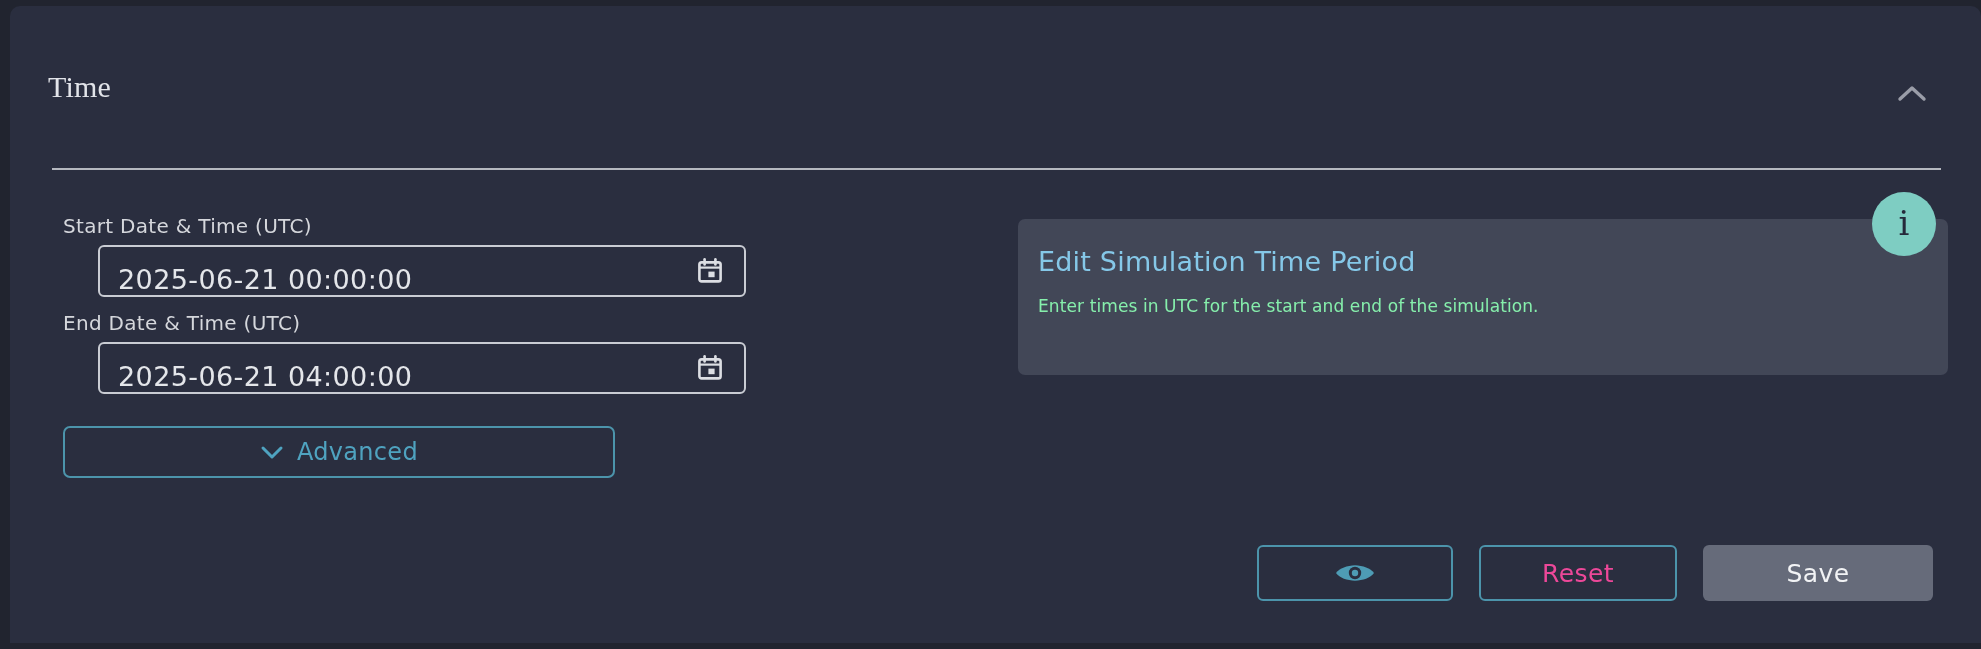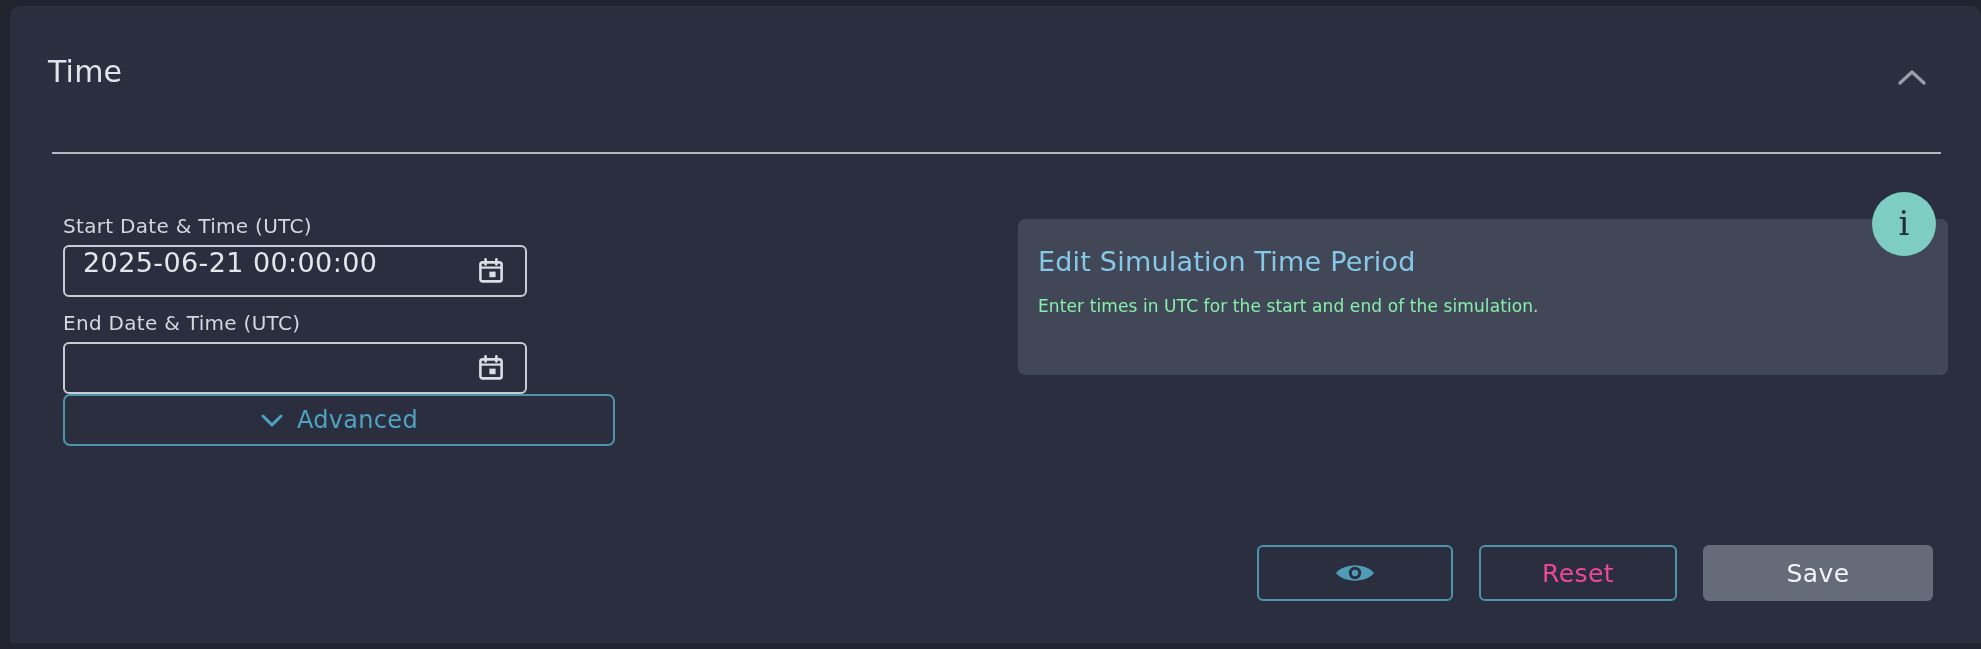--- a/index.html
+++ b/index.html
@@ -20,23 +20,24 @@
     height: 637px;
     background: #2a2e3f;
     border-radius: 10px 10px 0 0;
     box-sizing: border-box;
   }
 
   
   #panel-header {
     position: absolute;
     left: 0;
-    top: 0;
+    top: 16px;
     width: 100%;
     height: 150px;
+    font-family: Liberation Serif, serif;
   }
 
   #section-title {
     position: absolute;
     left: 38px;
     top: 48px;
     font-size: 30px;
     color: #e2e4e9;
     font-weight: 400;
     letter-spacing: .2px;
@@ -76,29 +77,30 @@
   .field-label {
     font-size: 20px;
     color: #d5d7dc;
     letter-spacing: .3px;
     margin-bottom: 7px;
     white-space: nowrap;
   }
 
   .datetime-input {
     position: relative;
-    width: 464px;
+    width: 648px;
     height: 52px;
     border: 2px solid #c9ccd3;
     border-radius: 6px;
     box-sizing: border-box;
     background: transparent;
     display: flex;
-    align-items: flex-start;
+    align-items: flex-end;
     cursor: text;
+    margin-left: 35px;
   }
 
   .datetime-value {
     font-size: 27px;
     color: #e4e6ea;
     margin-left: 18px;
     letter-spacing: .4px;
     white-space: nowrap;
     font-weight: 400;
   }
@@ -110,20 +112,21 @@
     transform: translateY(-50%);
     width: 28px;
     height: 28px;
     cursor: pointer;
   }
   .calendar-icon svg { display: block; }
 
   .field-spacer { height: 14px; }
 
   #advanced-button {
+    margin-top: 32px;
     width: 552px;
     height: 52px;
     border: 2px solid #4c94ab;
     border-radius: 7px;
     background: transparent;
     color: #4fa3c0;
     font-size: 24px;
     font-family: inherit;
     letter-spacing: .3px;
     cursor: pointer;
@@ -275,20 +278,21 @@
           <rect x="12.4" y="14.6" width="6.2" height="5.6" fill="#dcdee3"></rect>
         </svg>
       </span>
     </div>
 
     <div class="field-spacer"></div>
 
     <div class="field-label">End Date &amp; Time (UTC)</div>
 
     <div class="datetime-input">
+      <span class="datetime-value">2025-06-21  04:00:00</span>
       <span class="calendar-icon">
         <svg width="28" height="28" viewBox="0 0 28 28">
           <rect x="3.4" y="5.4" width="21.2" height="19" rx="2.2" fill="none" stroke="#dcdee3" stroke-width="2.6"></rect>
           <line x1="8.6" y1="2.2" x2="8.6" y2="7.4" stroke="#dcdee3" stroke-width="2.6" stroke-linecap="round"></line>
           <line x1="19.4" y1="2.2" x2="19.4" y2="7.4" stroke="#dcdee3" stroke-width="2.6" stroke-linecap="round"></line>
           <line x1="3.4" y1="10.6" x2="24.6" y2="10.6" stroke="#dcdee3" stroke-width="2.2"></line>
           <rect x="12.4" y="14.6" width="6.2" height="5.6" fill="#dcdee3"></rect>
         </svg>
       </span>
     </div>

